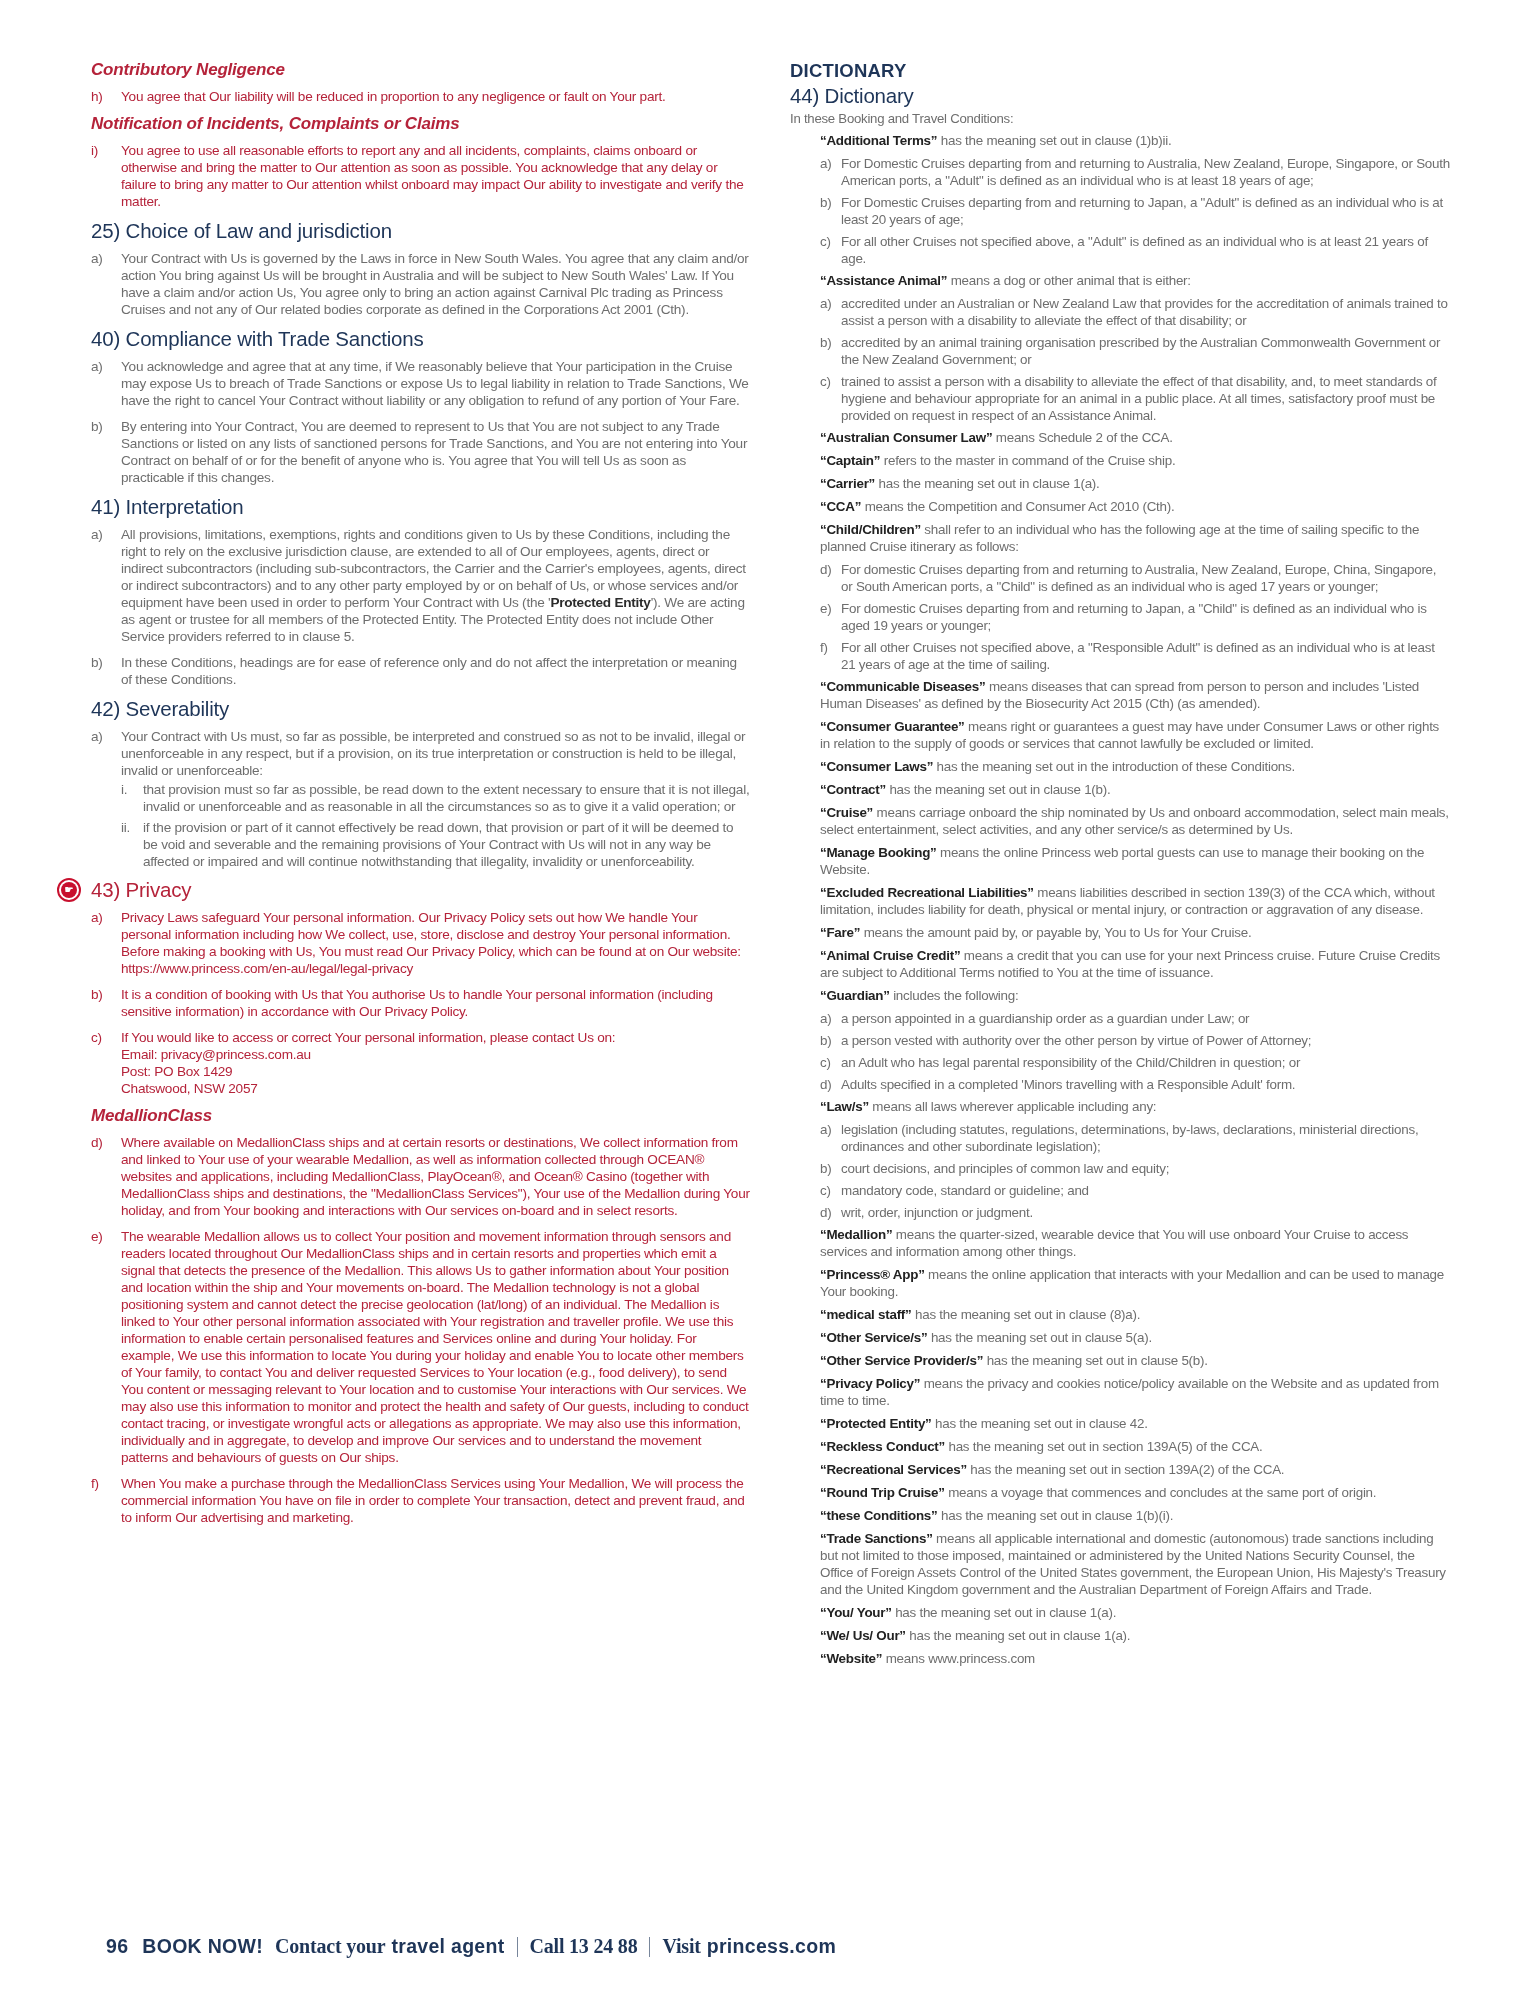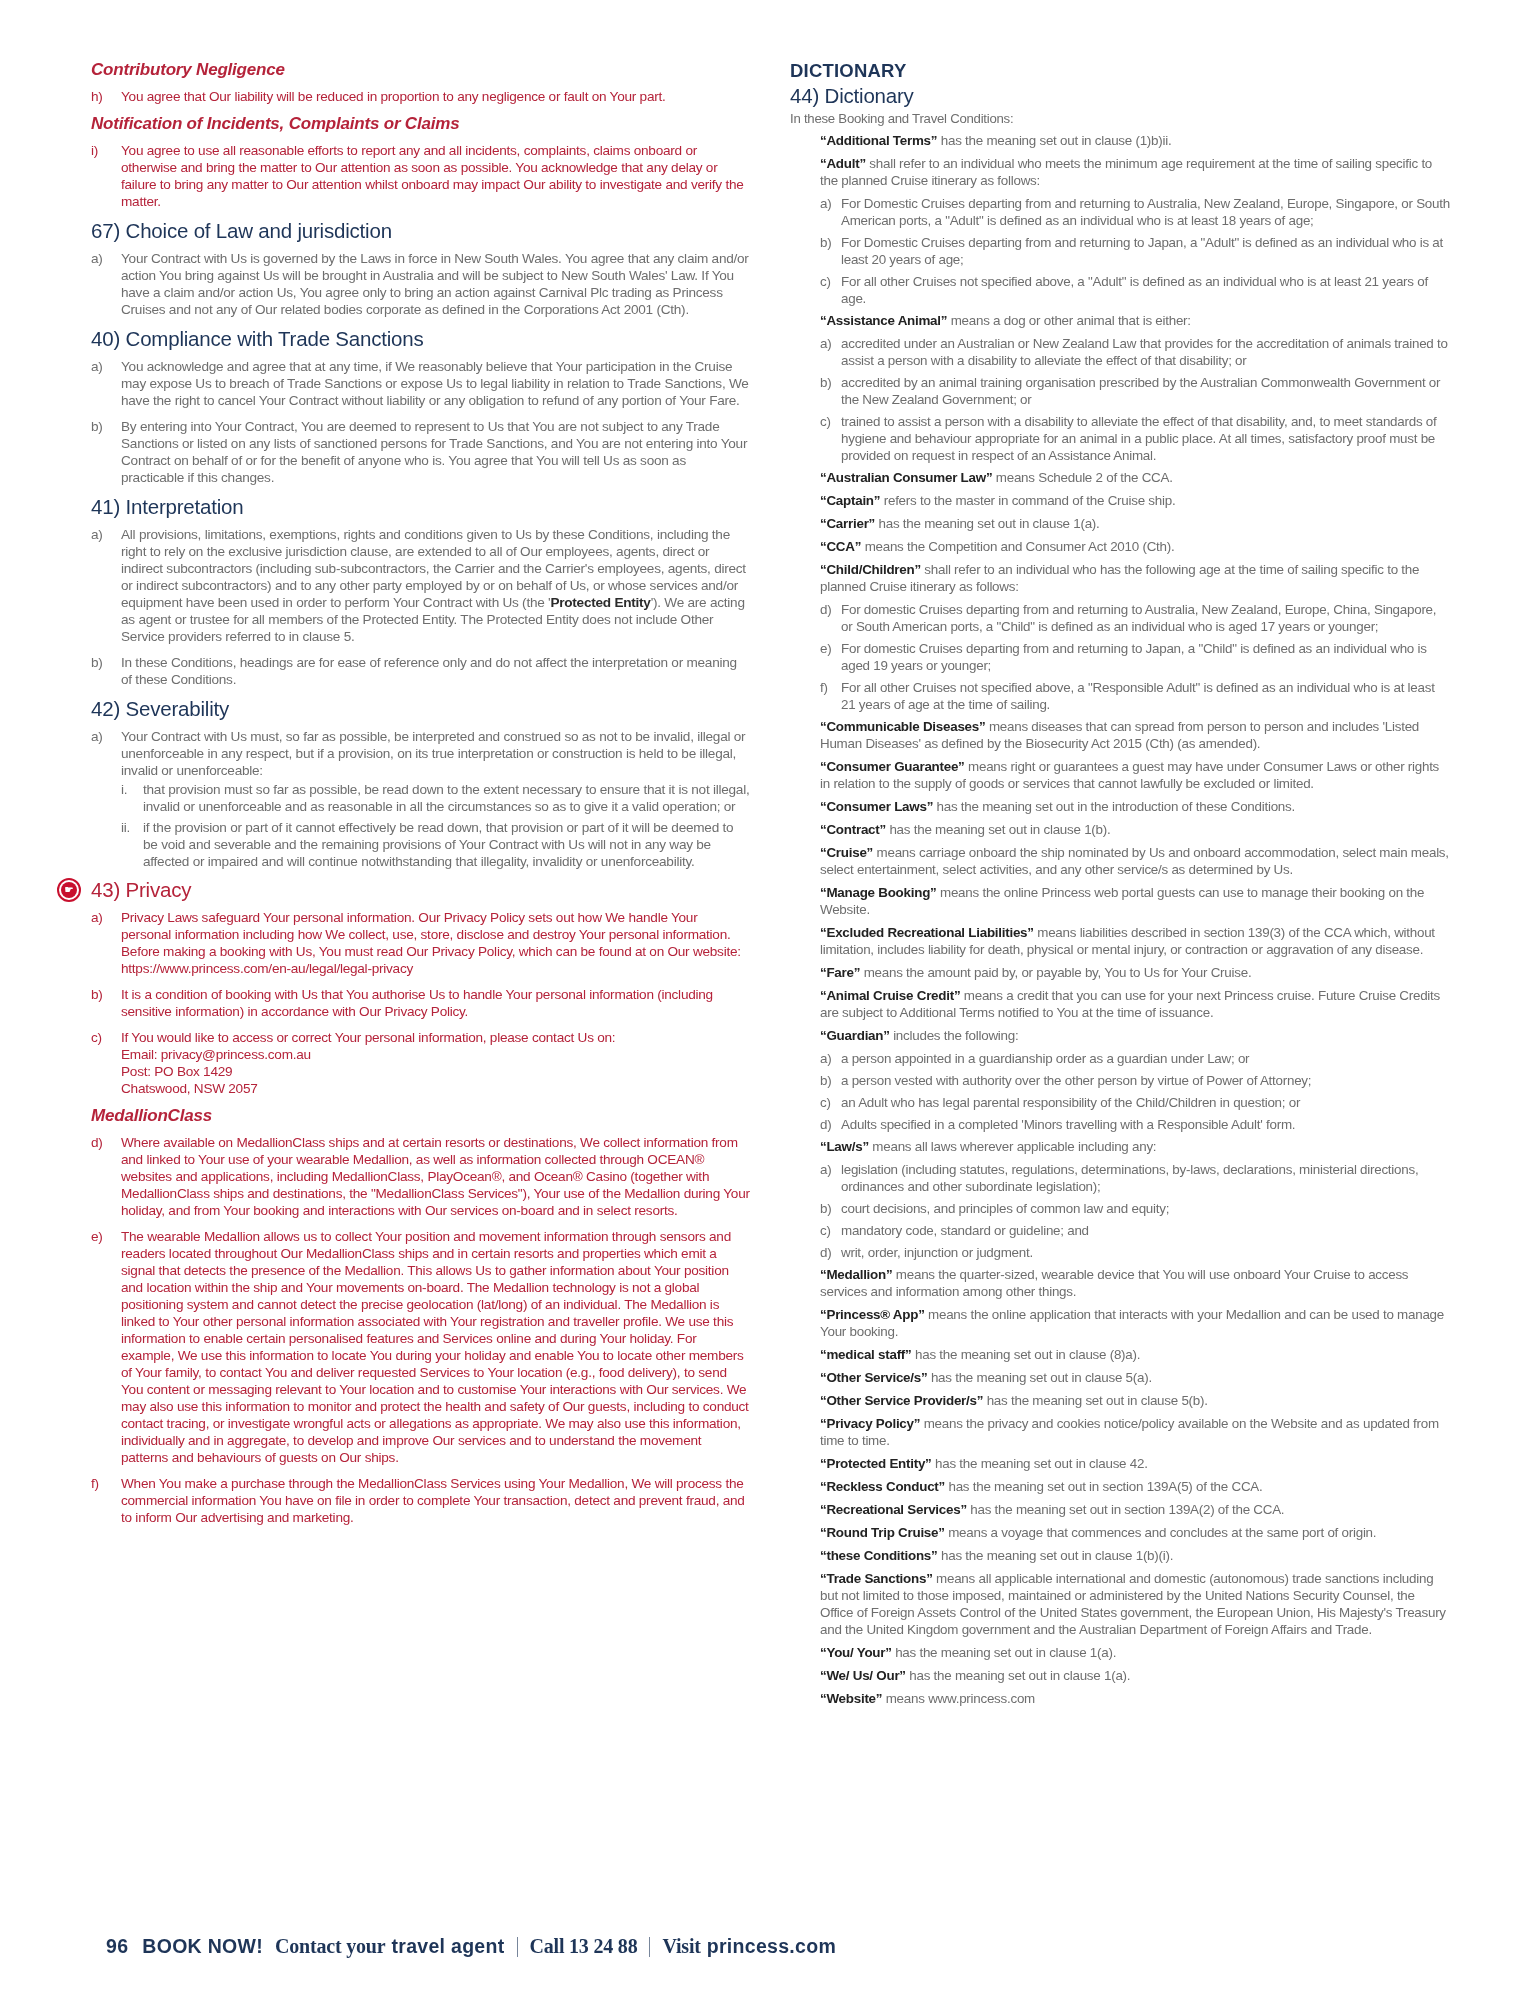--- a/index.html
+++ b/index.html
@@ -57,21 +57,21 @@
       <span class="lbl">h)</span>
       <span class="txt">You agree that Our liability will be reduced in proportion to any negligence or fault on Your part.</span>
     </div>
 
     <h3 class="sub-red">Notification of Incidents, Complaints or Claims</h3>
     <div class="item red">
       <span class="lbl">i)</span>
       <span class="txt">You agree to use all reasonable efforts to report any and all incidents, complaints, claims onboard or otherwise and bring the matter to Our attention as soon as possible. You acknowledge that any delay or failure to bring any matter to Our attention whilst onboard may impact Our ability to investigate and verify the matter.</span>
     </div>
 
-    <h2 class="h-num">67) Choice of Law and jurisdiction</h2>
+    <h2 class="h-num">25) Choice of Law and jurisdiction</h2>
     <div class="item grey">
       <span class="lbl">a)</span>
       <span class="txt">Your Contract with Us is governed by the Laws in force in New South Wales. You agree that any claim and/or action You bring against Us will be brought in Australia and will be subject to New South Wales' Law. If You have a claim and/or action Us, You agree only to bring an action against Carnival Plc trading as Princess Cruises and not any of Our related bodies corporate as defined in the Corporations Act 2001 (Cth).</span>
     </div>
 
     <h2 class="h-num">40) Compliance with Trade Sanctions</h2>
     <div class="item grey">
       <span class="lbl">a)</span>
       <span class="txt">You acknowledge and agree that at any time, if We reasonably believe that Your participation in the Cruise may expose Us to breach of Trade Sanctions or expose Us to legal liability in relation to Trade Sanctions, We have the right to cancel Your Contract without liability or any obligation to refund of any portion of Your Fare.</span>
     </div>
@@ -142,21 +142,20 @@
       <span class="txt">When You make a purchase through the MedallionClass Services using Your Medallion, We will process the commercial information You have on file in order to complete Your transaction, detect and prevent fraud, and to inform Our advertising and marketing.</span>
     </div>
   </div>
 
   <div class="col col-right">
     <h2 class="h-caps" style="margin-top:0">DICTIONARY</h2>
     <h2 class="h-num" style="margin-top:0;margin-bottom:3px">44) Dictionary</h2>
     <p class="dict-intro">In these Booking and Travel Conditions:</p>
 
     <p class="def"><span class="term">“Additional Terms”</span><span> has the meaning set out in clause (1)b)ii.</span></p>
-    <p class="def"><span class="term">“Adult”</span><span> shall refer to an individual who meets the minimum age requirement at the time of sailing specific to the planned Cruise itinerary as follows:</span></p>
     <div class="def-item">
         <span class="lbl">a)</span>
         <span class="txt">For Domestic Cruises departing from and returning to Australia, New Zealand, Europe, Singapore, or South American ports, a "Adult" is defined as an individual who is at least 18 years of age;</span>
       </div>
     <div class="def-item">
         <span class="lbl">b)</span>
         <span class="txt">For Domestic Cruises departing from and returning to Japan, a "Adult" is defined as an individual who is at least 20 years of age;</span>
       </div>
     <div class="def-item">
         <span class="lbl">c)</span>

